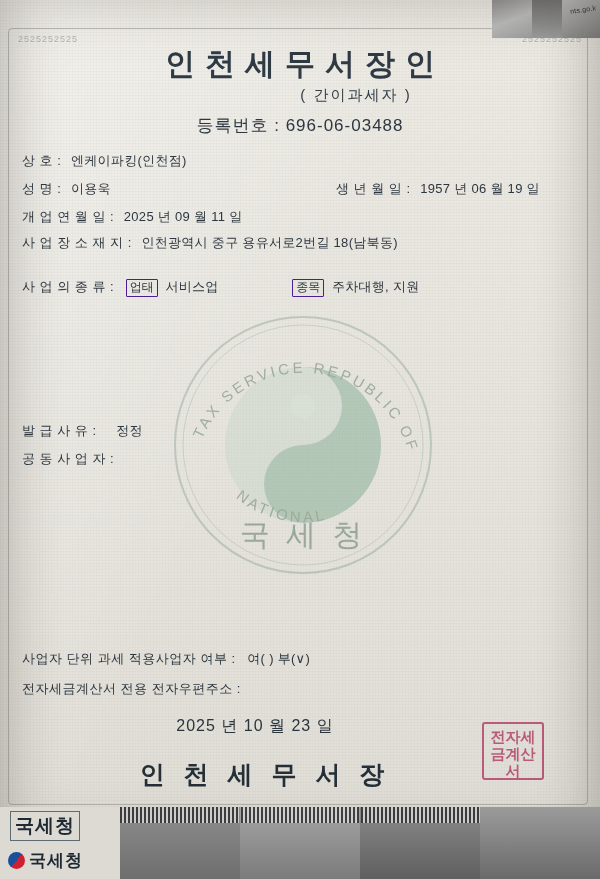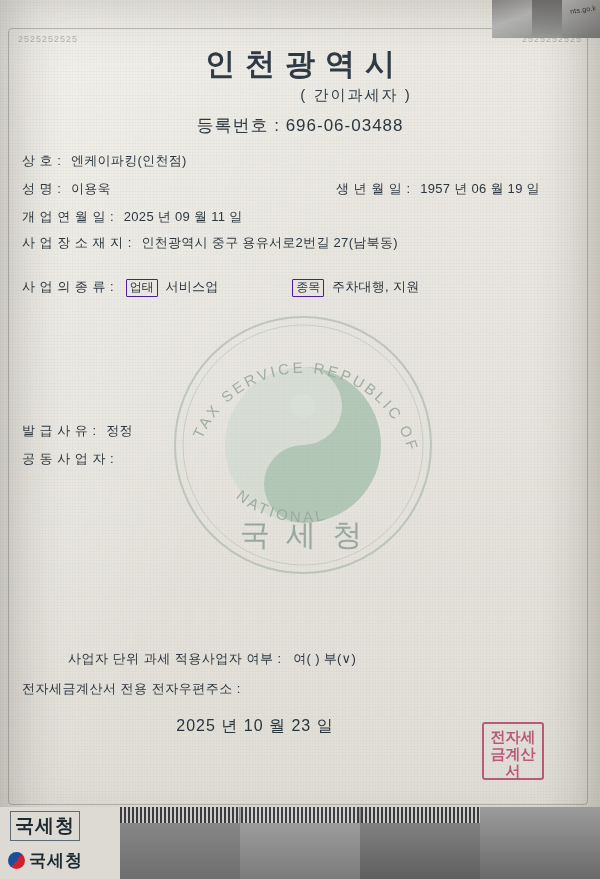--- a/index.html
+++ b/index.html
@@ -273,21 +273,21 @@
   <div class="cert-border"></div>
 
   <div class="micro-pattern left">2525252525</div>
   <div class="micro-pattern right">2525252525</div>
 
   <div class="top-right-strip">
     <div class="block"></div>
     <div class="url">nts.go.k</div>
   </div>
 
-  <div class="title">인천광역시</div>
+  <div class="title">인천세무서장인</div>
   <div class="subtitle">( 간이과세자 )</div>
   <div class="regnum">등록번호 : 696-06-03488</div>
 
   <div class="emblem">
     <svg width="290" height="290" viewBox="0 0 290 290" xmlns="http://www.w3.org/2000/svg">
       <defs>
         <path id="arcTop" d="M 40,150 A 110,110 0 0 1 250,150" fill="none"></path>
         <path id="arcBottom" d="M 46,150 A 104,104 0 0 0 244,150" fill="none"></path>
       </defs>
       <circle cx="145" cy="145" r="128" fill="none" stroke="#7f9a86" stroke-width="2" opacity="0.7"></circle>
@@ -320,52 +320,53 @@
     <span class="val" style="margin-left:6px;text-align:center;">1957 년 06 월 19 일</span>
   </div>
 
   <div class="field" style="left:22px; top:208px;">
     <span class="lbl">개 업 연 월 일 :</span>
     <span class="val" style="margin-left:6px;">2025 년 09 월 11 일</span>
   </div>
 
   <div class="field" style="left:22px; top:234px;">
     <span class="lbl">사 업 장 소 재 지 :</span>
-    <span class="val" style="margin-left:6px;">인천광역시 중구 용유서로2번길 27(남북동)</span>
+    <span class="val" style="margin-left:6px;">인천광역시 중구 용유서로2번길 18(남북동)</span>
   </div>
 
   <div class="field" style="left:22px; top:278px;">
     <span class="lbl">사 업 의 종 류 :</span>
     <span class="boxed" style="margin-left:8px;">업태</span>
     <span class="val">서비스업</span>
     <span class="boxed" style="margin-left:70px;">종목</span>
     <span class="val">주차대행, 지원</span>
   </div>
 
   <div class="field" style="left:22px; top:422px;">
     <span class="lbl">발 급 사 유 :</span>
-    <span class="val" style="margin-left:6px;">정정</span>
+    <span class="val" style="margin-left:16px;">정정</span>
   </div>
 
   <div class="field" style="left:22px; top:450px;">
     <span class="lbl">공 동 사 업 자 :</span>
     <span class="val" style="margin-left:6px;"></span>
   </div>
 
-  <div class="field" style="left:22px; top:650px;margin-left:46px;">
+  <div class="field" style="left:22px; top:650px;">
     <span class="lbl">사업자 단위 과세 적용사업자 여부 :</span>
     <span class="val" style="margin-left:8px;">여( ) 부(∨)</span>
   </div>
 
   <div class="field" style="left:22px; top:680px;">
     <span class="lbl">전자세금계산서 전용 전자우편주소 :</span>
     <span class="val" style="margin-left:6px;"></span>
   </div>
 
   <div class="issue-date">2025 년 10 월 23 일</div>
+  <div class="office">인 천 세 무 서 장</div>
   <div class="seal">전자세금계산서</div>
 
   <div class="vignette"></div>
 
   <div class="bottom-strip">
     <div class="bs-cell bs-logo">
       <div class="nts-top">국세청</div>
       <div class="nts-bottom">
         <span class="taeguk"></span>
         <span>국세청</span>

